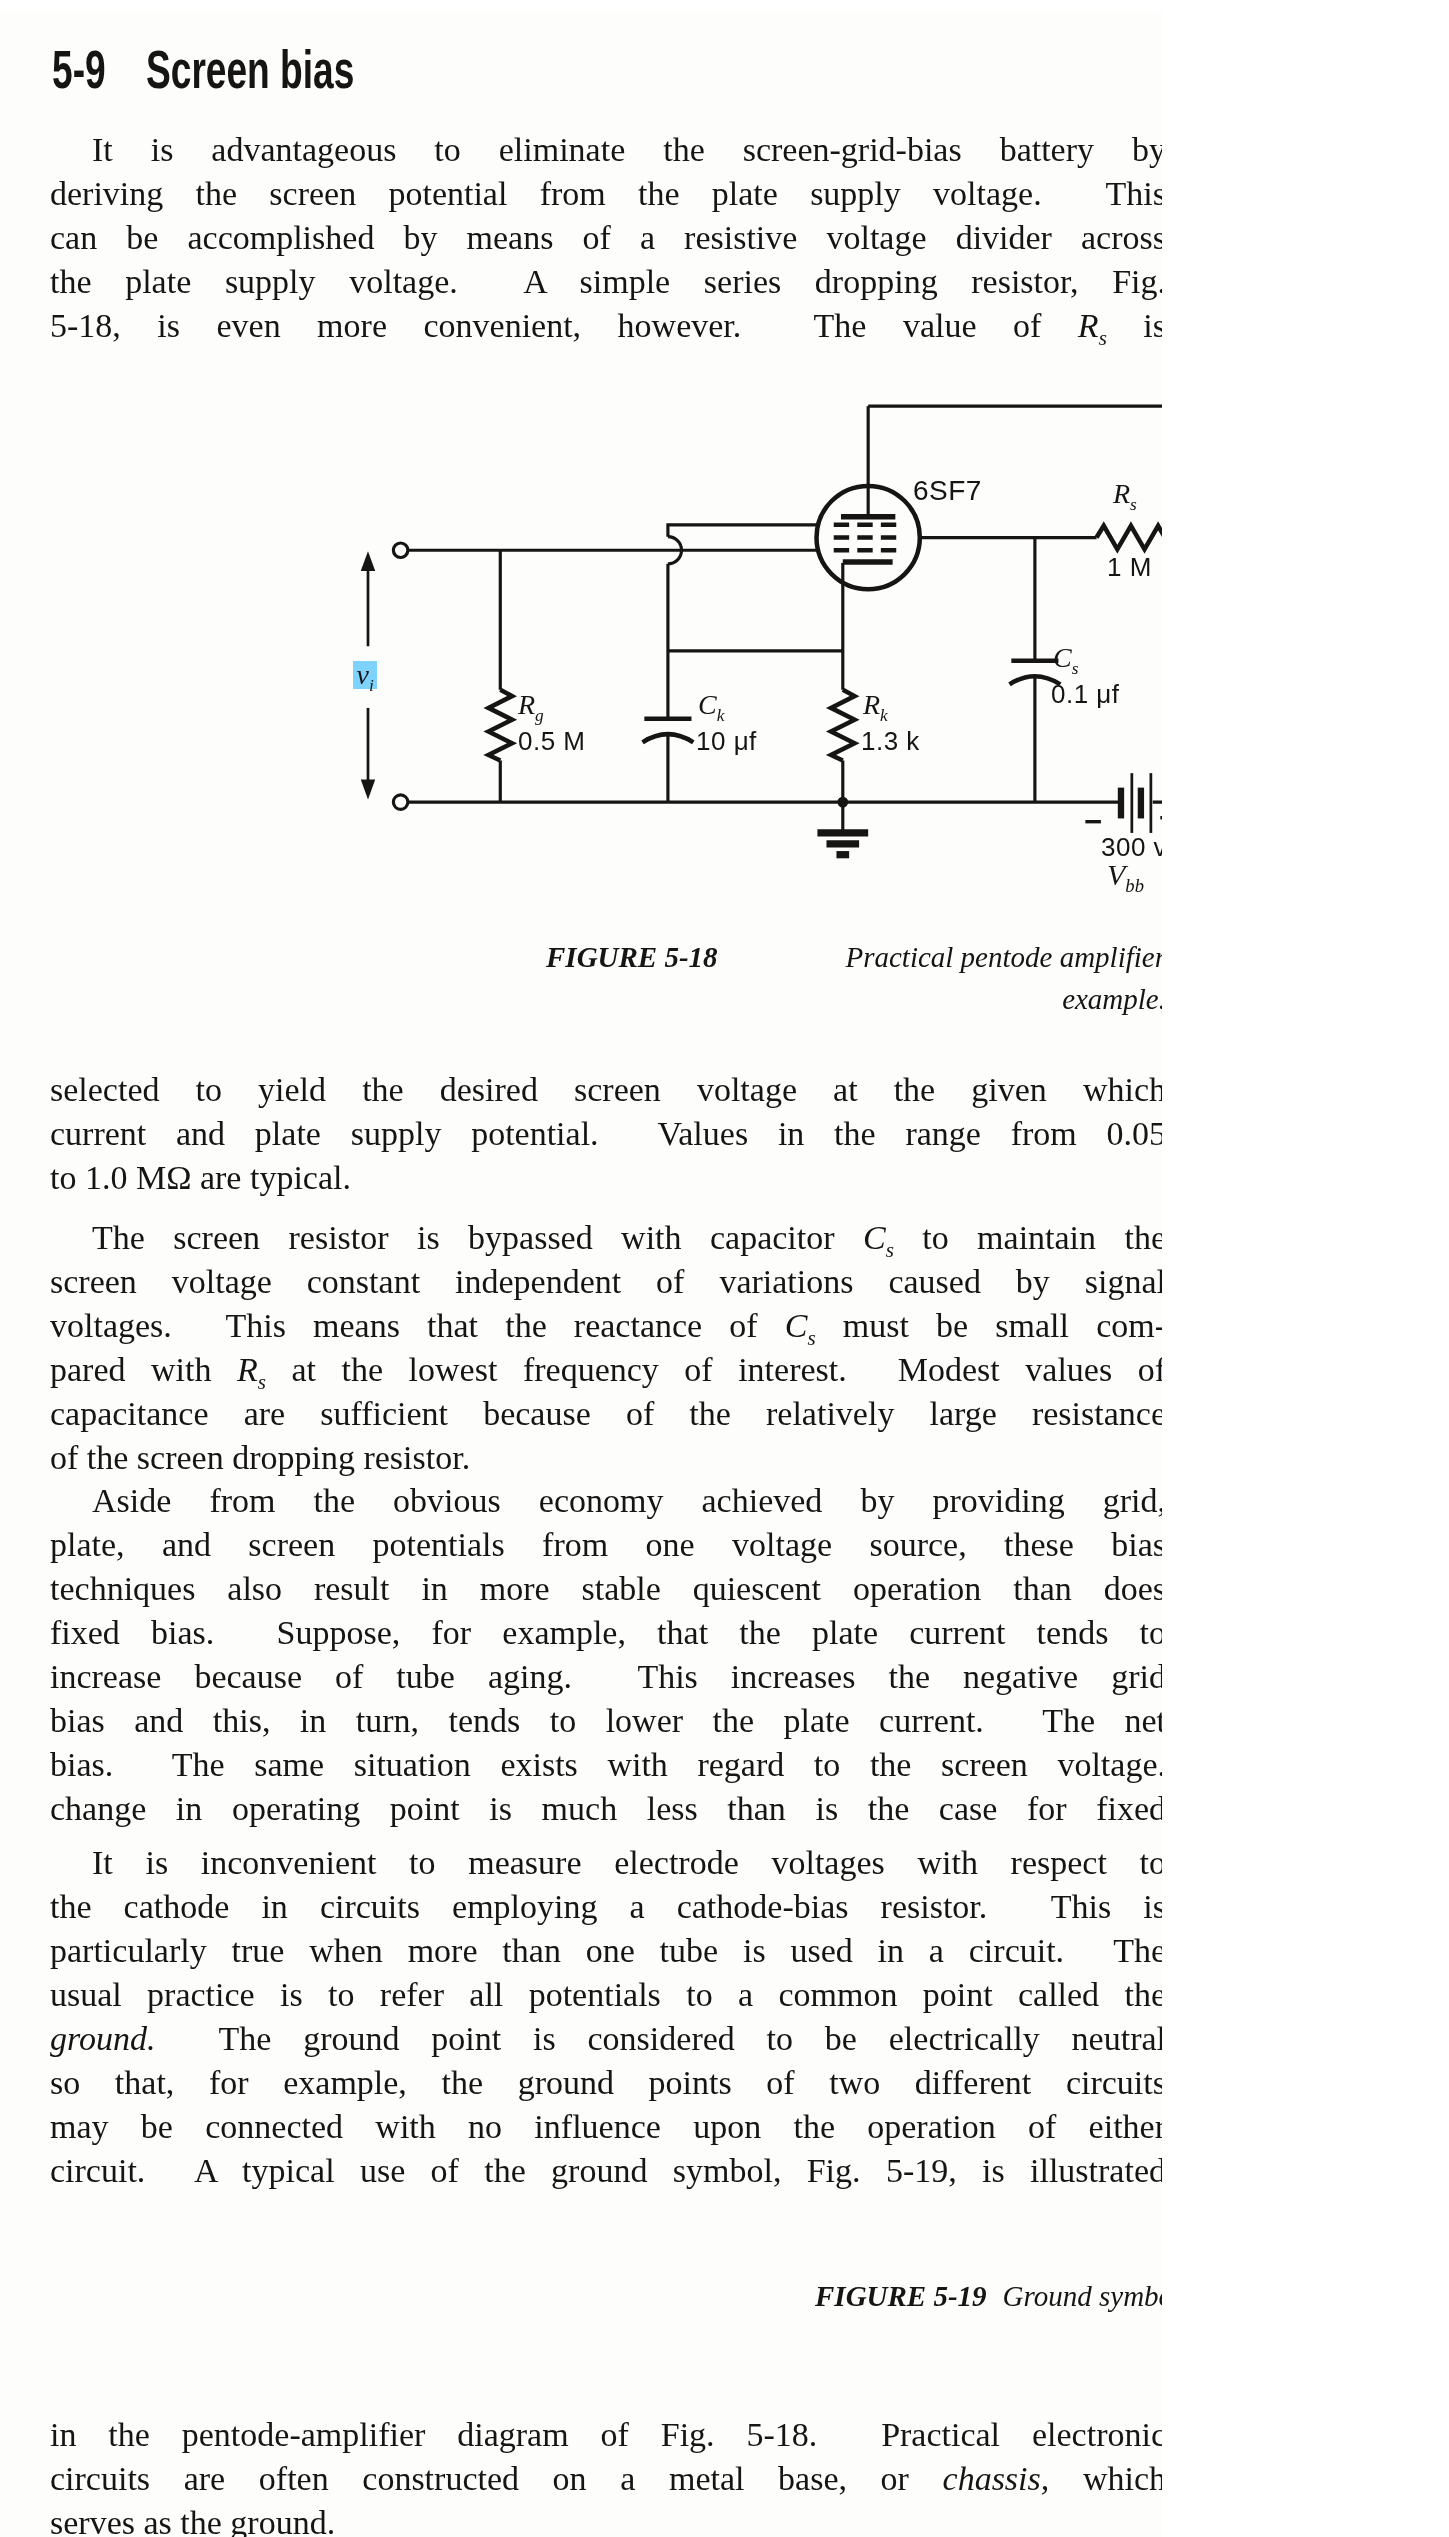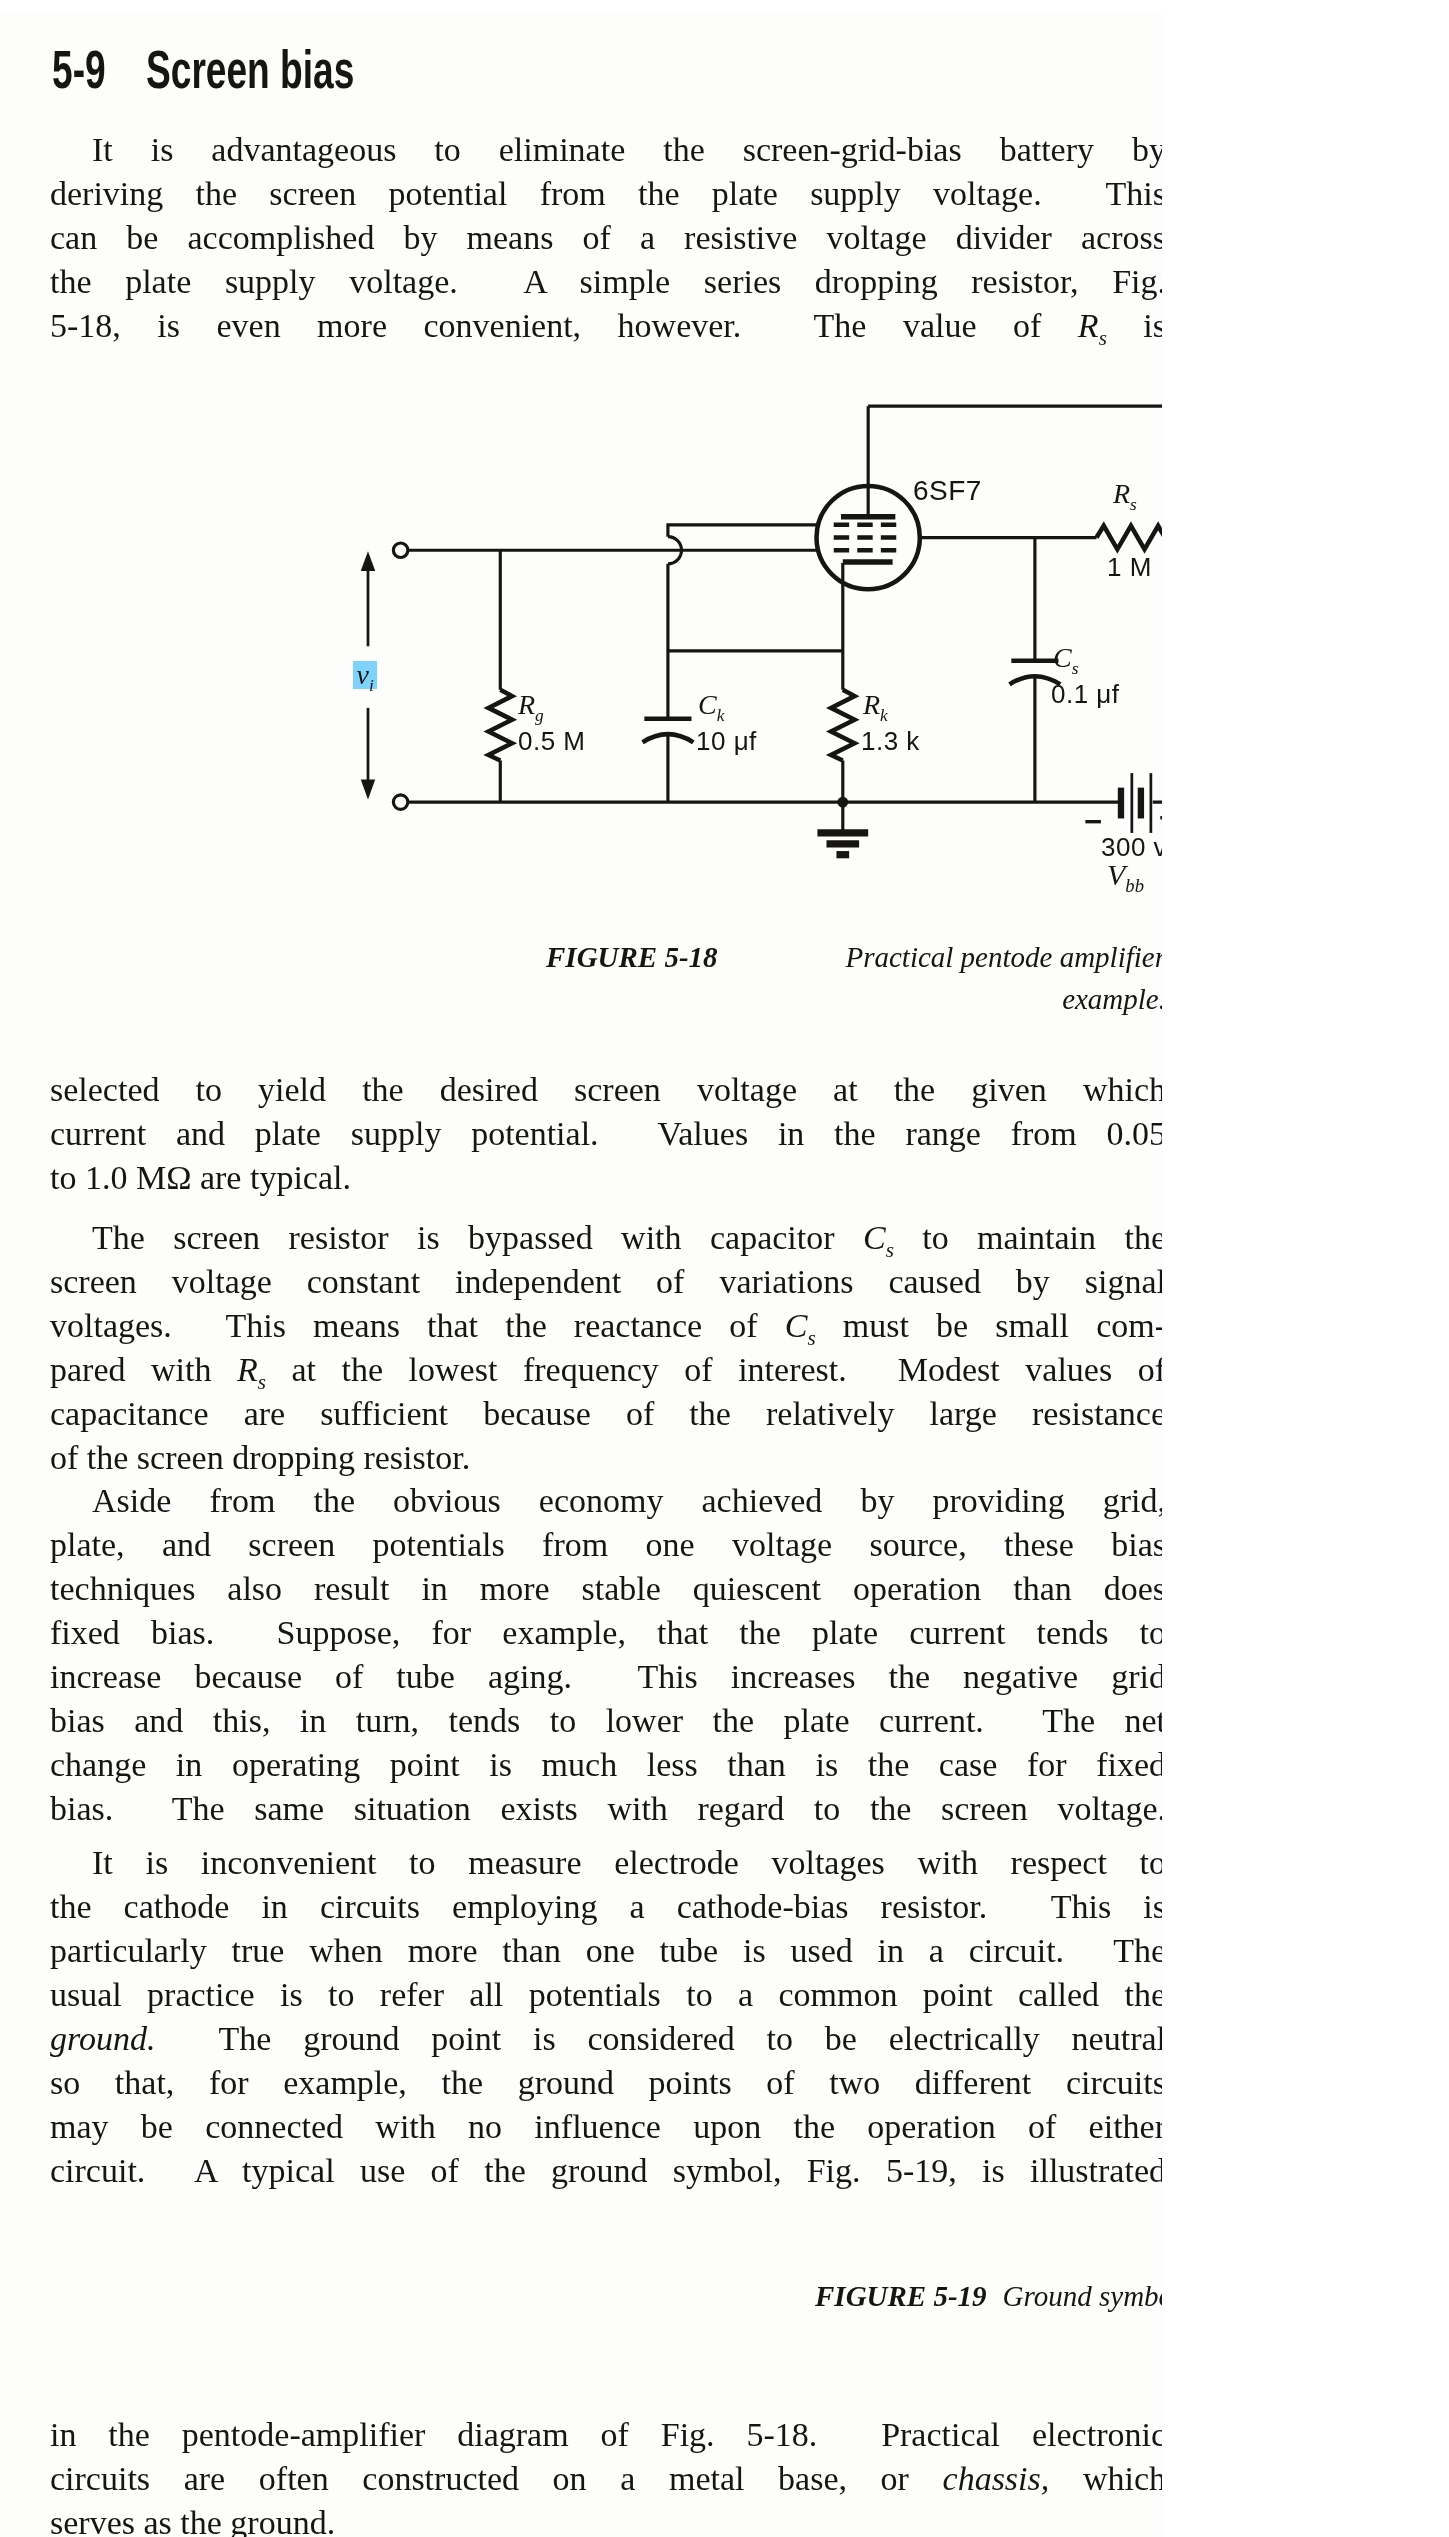--- a/index.html
+++ b/index.html
@@ -169,22 +169,22 @@
     <div class="bl lastline">of the screen dropping resistor.</div>
   </div>
 
   <div class="para" style="top:1467px;">
     <div class="bl ind">Aside from the obvious economy achieved by providing grid,</div>
     <div class="bl">plate, and screen potentials from one voltage source, these bias</div>
     <div class="bl">techniques also result in more stable quiescent operation than does</div>
     <div class="bl">fixed bias.&nbsp; Suppose, for example, that the plate current tends to</div>
     <div class="bl">increase because of tube aging.&nbsp; This increases the negative grid</div>
     <div class="bl">bias and this, in turn, tends to lower the plate current.&nbsp; The net</div>
+    <div class="bl">bias.&nbsp; The same situation exists with regard to the screen voltage.</div>
     <div class="bl">change in operating point is much less than is the case for fixed</div>
-    <div class="bl">bias.&nbsp; The same situation exists with regard to the screen voltage.</div>
   </div>
 
   <div class="para" style="top:1829px;">
     <div class="bl ind">It is inconvenient to measure electrode voltages with respect to</div>
     <div class="bl">the cathode in circuits employing a cathode-bias resistor.&nbsp; This is</div>
     <div class="bl">particularly true when more than one tube is used in a circuit.&nbsp; The</div>
     <div class="bl">usual practice is to refer all potentials to a common point called the</div>
     <div class="bl"><i>ground.</i>&nbsp; The ground point is considered to be electrically neutral</div>
     <div class="bl">so that, for example, the ground points of two different circuits</div>
     <div class="bl">may be connected with no influence upon the operation of either</div>

